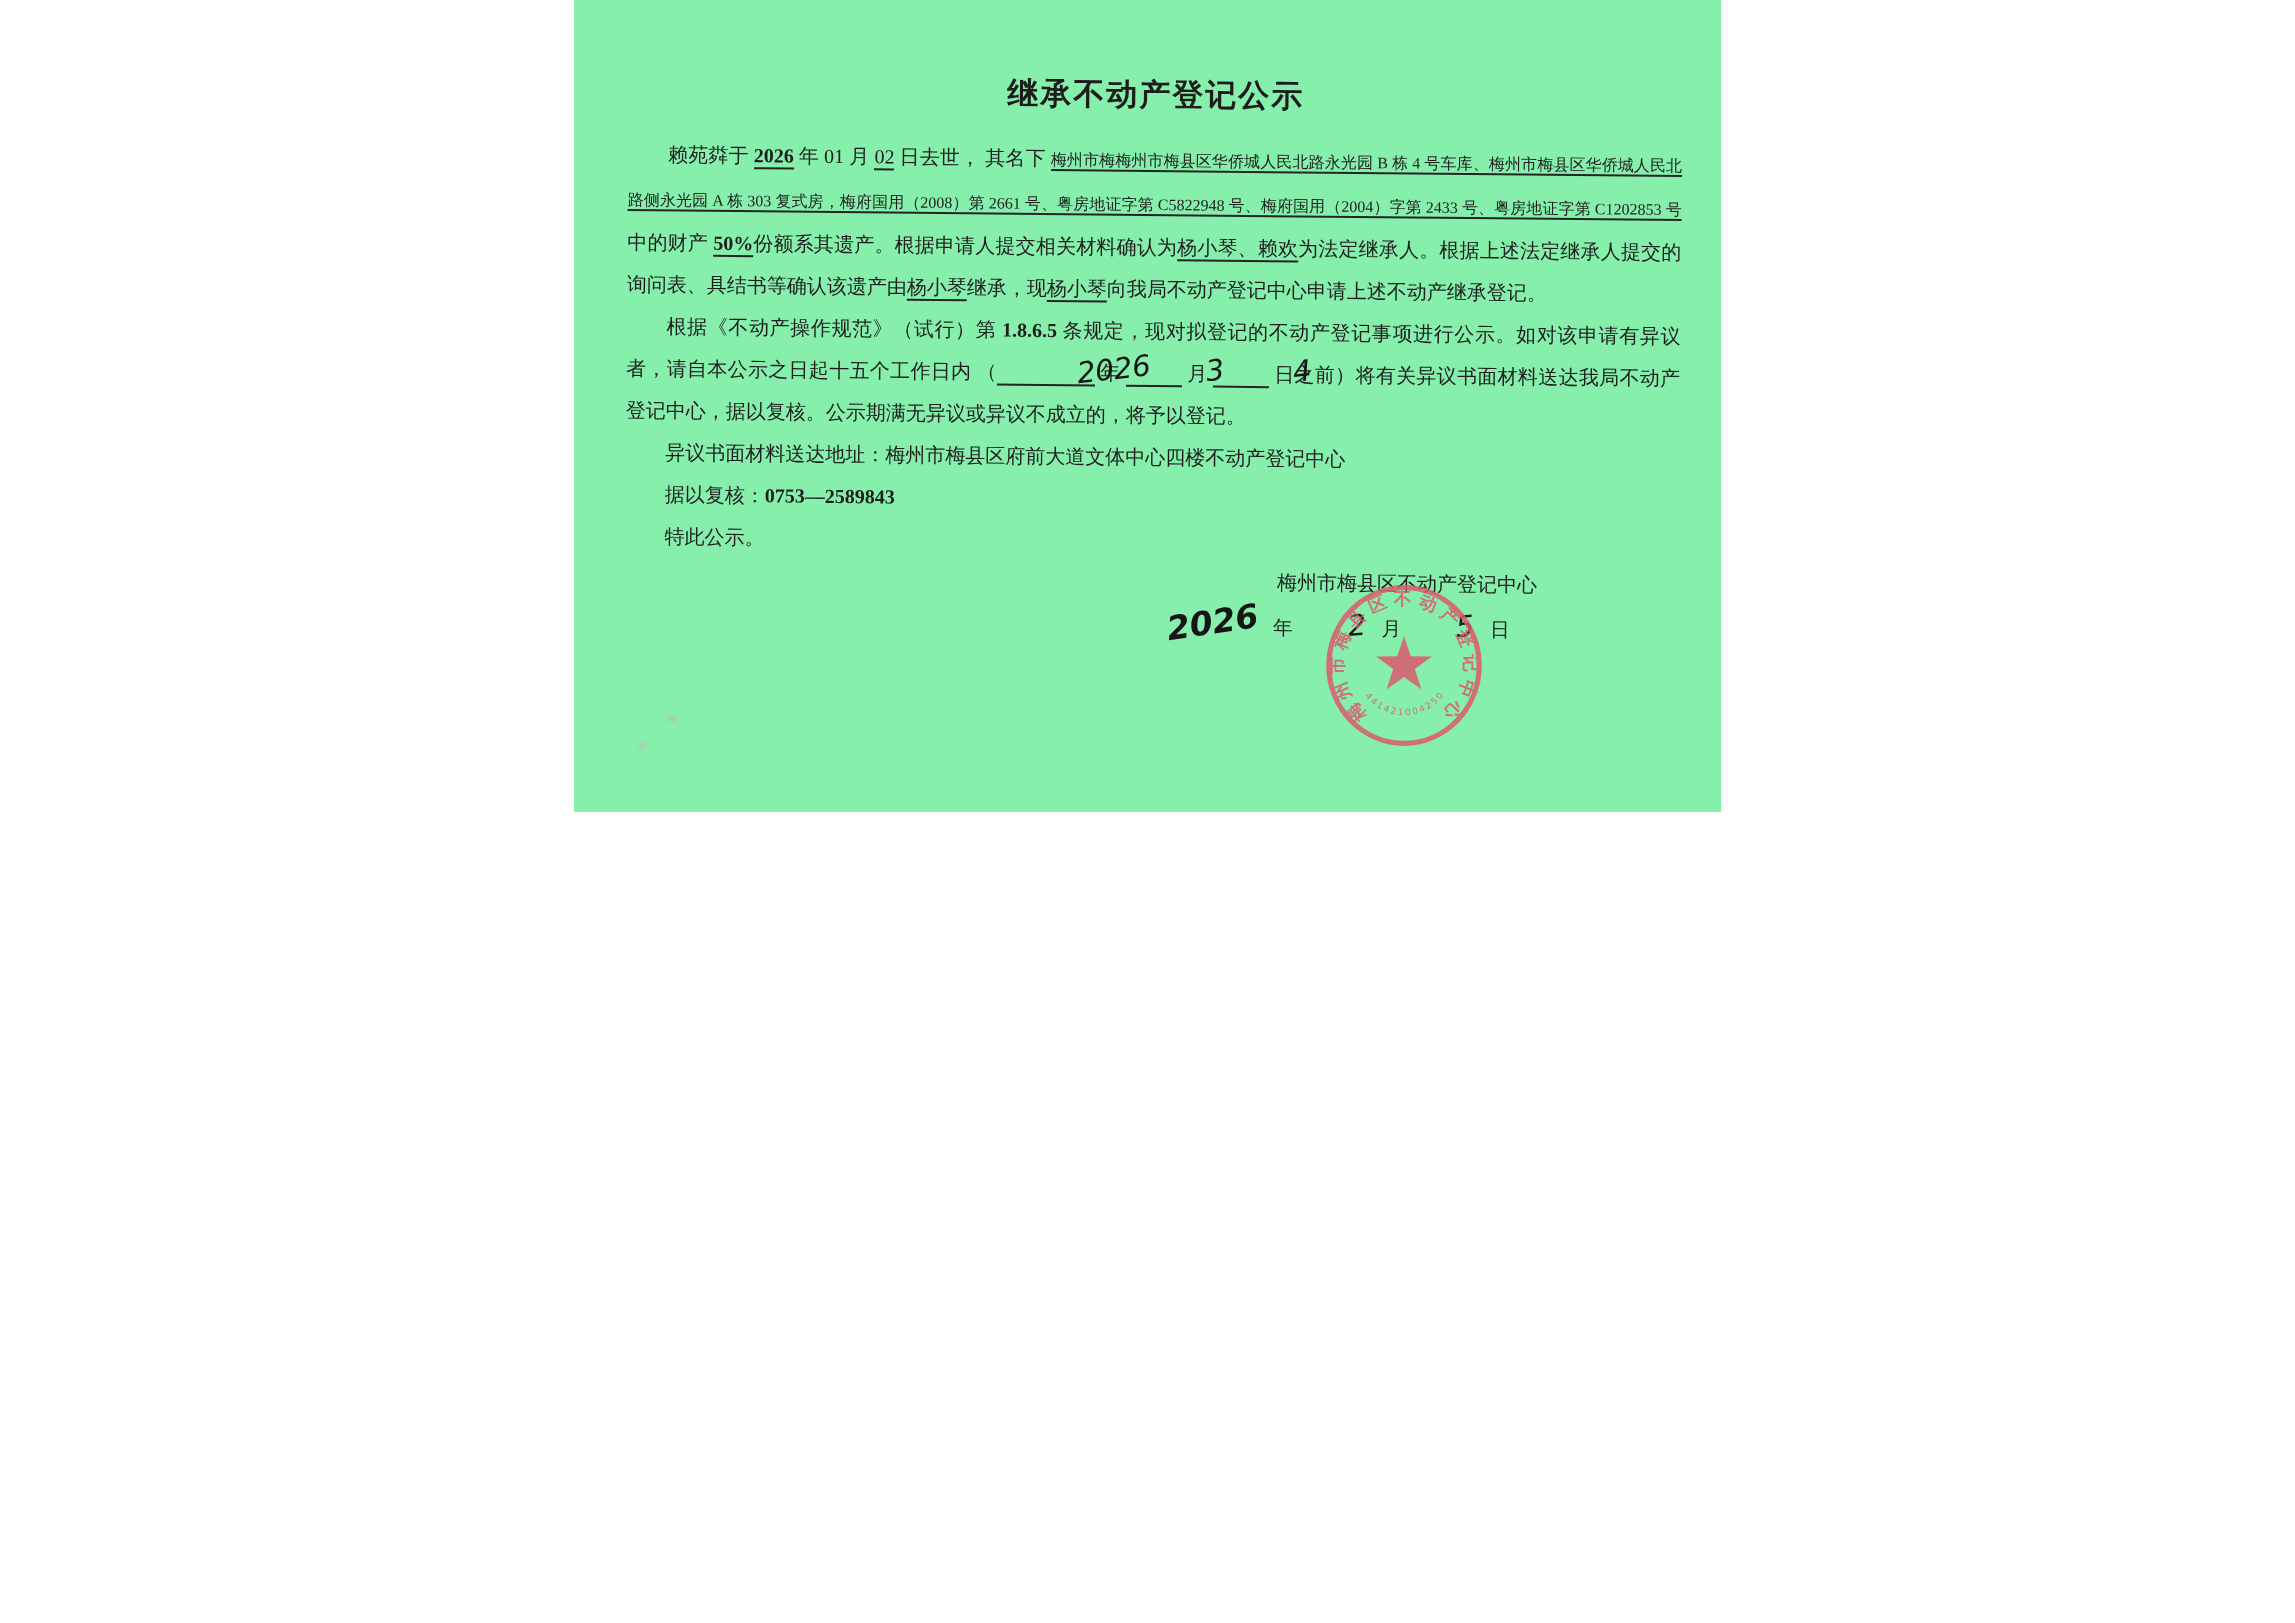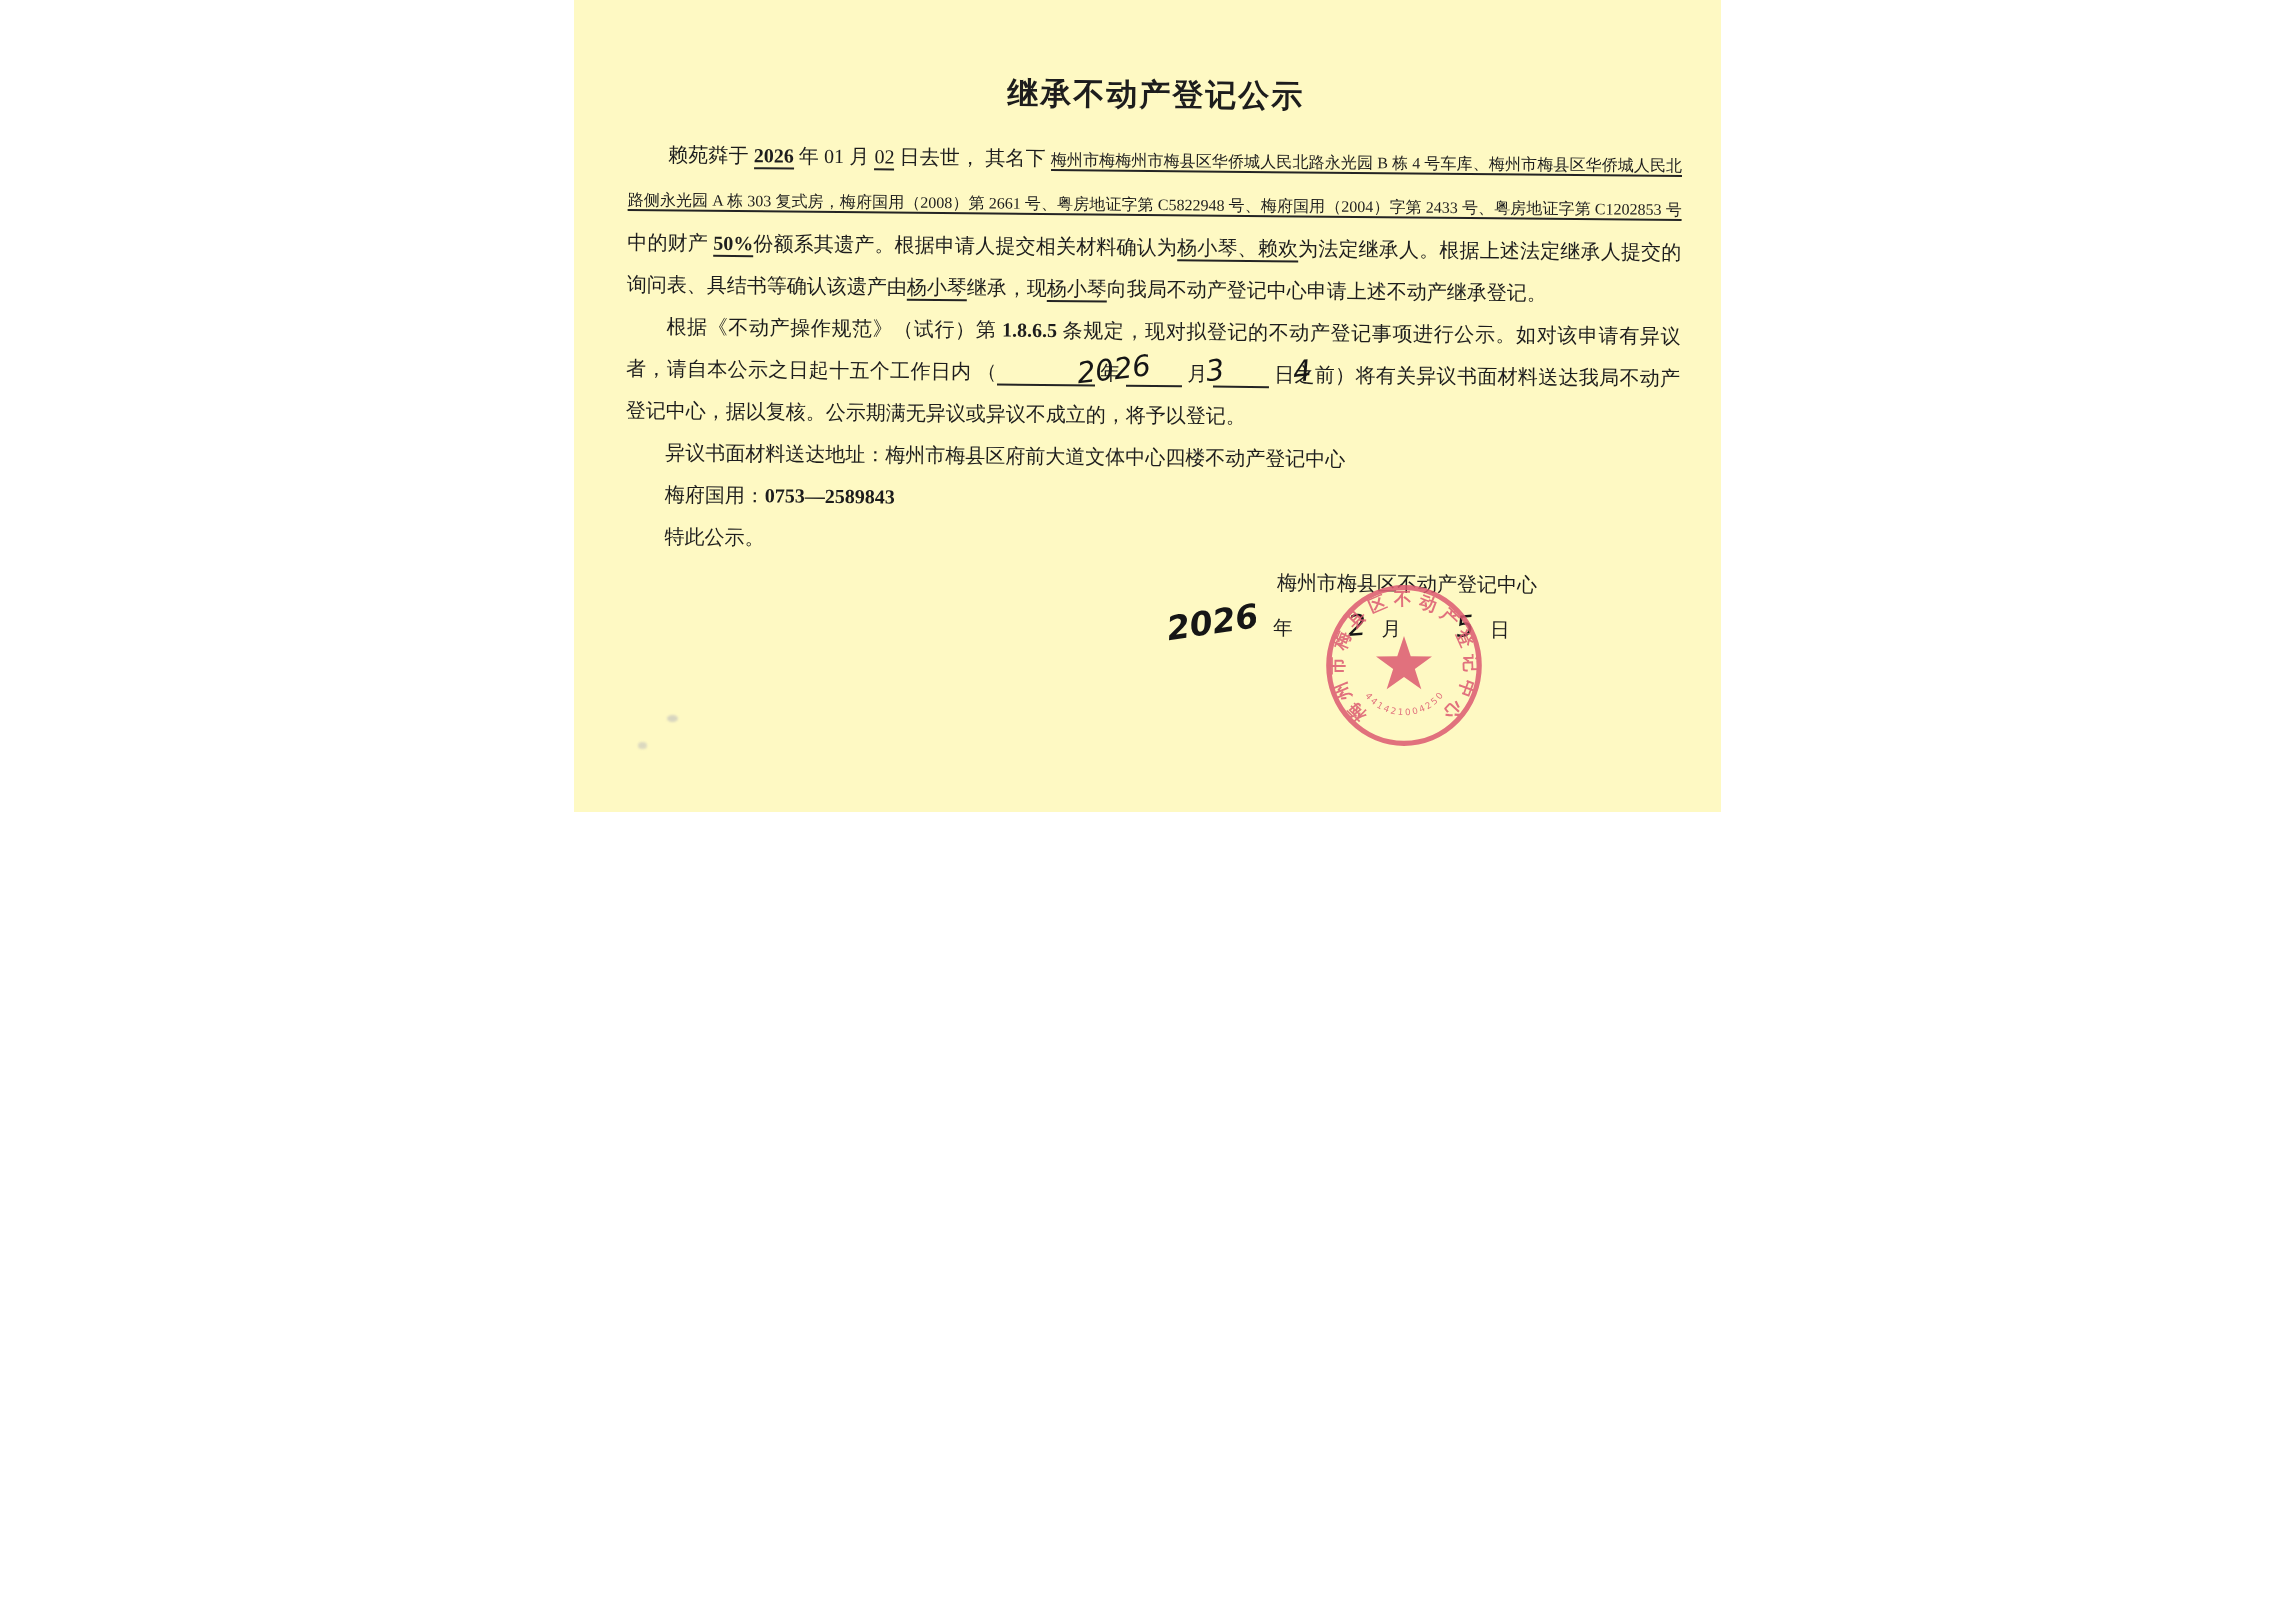--- a/index.html
+++ b/index.html
@@ -1,18 +1,18 @@
 <!DOCTYPE html>
 <html style="font-size:10.5px"><head>
 <meta charset="utf-8">
 <style>
   html,body { margin:0; padding:0; background:#ffffff; }
   .page {
     position:relative; width:1147px; height:812px; margin:0 auto;
-    background:#fef9c3; overflow:hidden;
+    background:#86efac; overflow:hidden;
     font-family:"Liberation Serif", serif; color:#1d1d1d;
   }
   .content {
     position:absolute; left:55px; top:69px; width:1054px;
     transform:rotate(0.55deg); transform-origin:0 0;
   }
   .doc-title {
     font-size:31px; font-weight:bold; text-align:center;
     letter-spacing:2px; margin:0 0 22px 0;
   }
@@ -58,21 +58,21 @@
     <h1 class="doc-title">继承不动产登记公示</h1>
 
     <div class="body-text">
 
       <p><span>赖苑粦于 </span><span class="u b">2026</span><span> 年 </span><span>01</span><span> 月 </span><span class="u">02</span><span> 日去世， 其名下 </span><span class="u ins">梅州市梅梅州市梅县区华侨城人民北路永光园 B 栋 4 号车库、梅州市梅县区华侨城人民北路侧永光园 A 栋 303 复式房，梅府国用（2008）第 2661 号、粤房地证字第 C5822948 号、梅府国用（2004）字第 2433 号、粤房地证字第 C1202853 号</span><span>中的财产 </span><span class="u b">50%</span><span>份额系其遗产。根据申请人提交相关材料确认为</span><span class="u">杨小琴、赖欢</span><span>为法定继承人。根据上述法定继承人提交的询问表、具结书等确认该遗产由</span><span class="u">杨小琴</span><span>继承，现</span><span class="u">杨小琴</span><span>向我局不动产登记中心申请上述不动产继承登记。</span></p>
 
       <p><span>根据《不动产操作规范》（试行）第 </span><span class="b">1.8.6.5</span><span> 条规定，现对拟登记的不动产登记事项进行公示。如对该申请有异议者，请自本公示之日起十五个工作日内 </span><span>（</span><span class="blank blank-year"><span class="hand">2026</span></span><span> 年 </span><span class="blank blank-sm"><span class="hand">3</span></span><span> 月 </span><span class="blank blank-sm"><span class="hand">4</span></span><span> 日之前）将有关异议书面材料送达我局不动产登记中心，据以复核。公示期满无异议或异议不成立的，将予以登记。</span></p>
 
       <p class="plain-line"><span>异议书面材料送达地址：</span><span>梅州市梅县区府前大道文体中心四楼不动产登记中心</span></p>
 
-      <p class="plain-line"><span>梅府国用：</span><span class="b">0753—2589843</span></p>
+      <p class="plain-line"><span>据以复核：</span><span class="b">0753—2589843</span></p>
 
       <p class="plain-line">特此公示。</p>
 
       <p class="sig-org">梅州市梅县区不动产登记中心</p>
 
       <p class="sig-date"><span class="hand hand-year">2026</span><span class="sig-sep">年</span><span class="hand hand-num">2</span><span class="sig-sep">月</span><span class="hand hand-num">5</span><span class="sig-sep">日</span></p>
 
     </div>
   </div>
 

